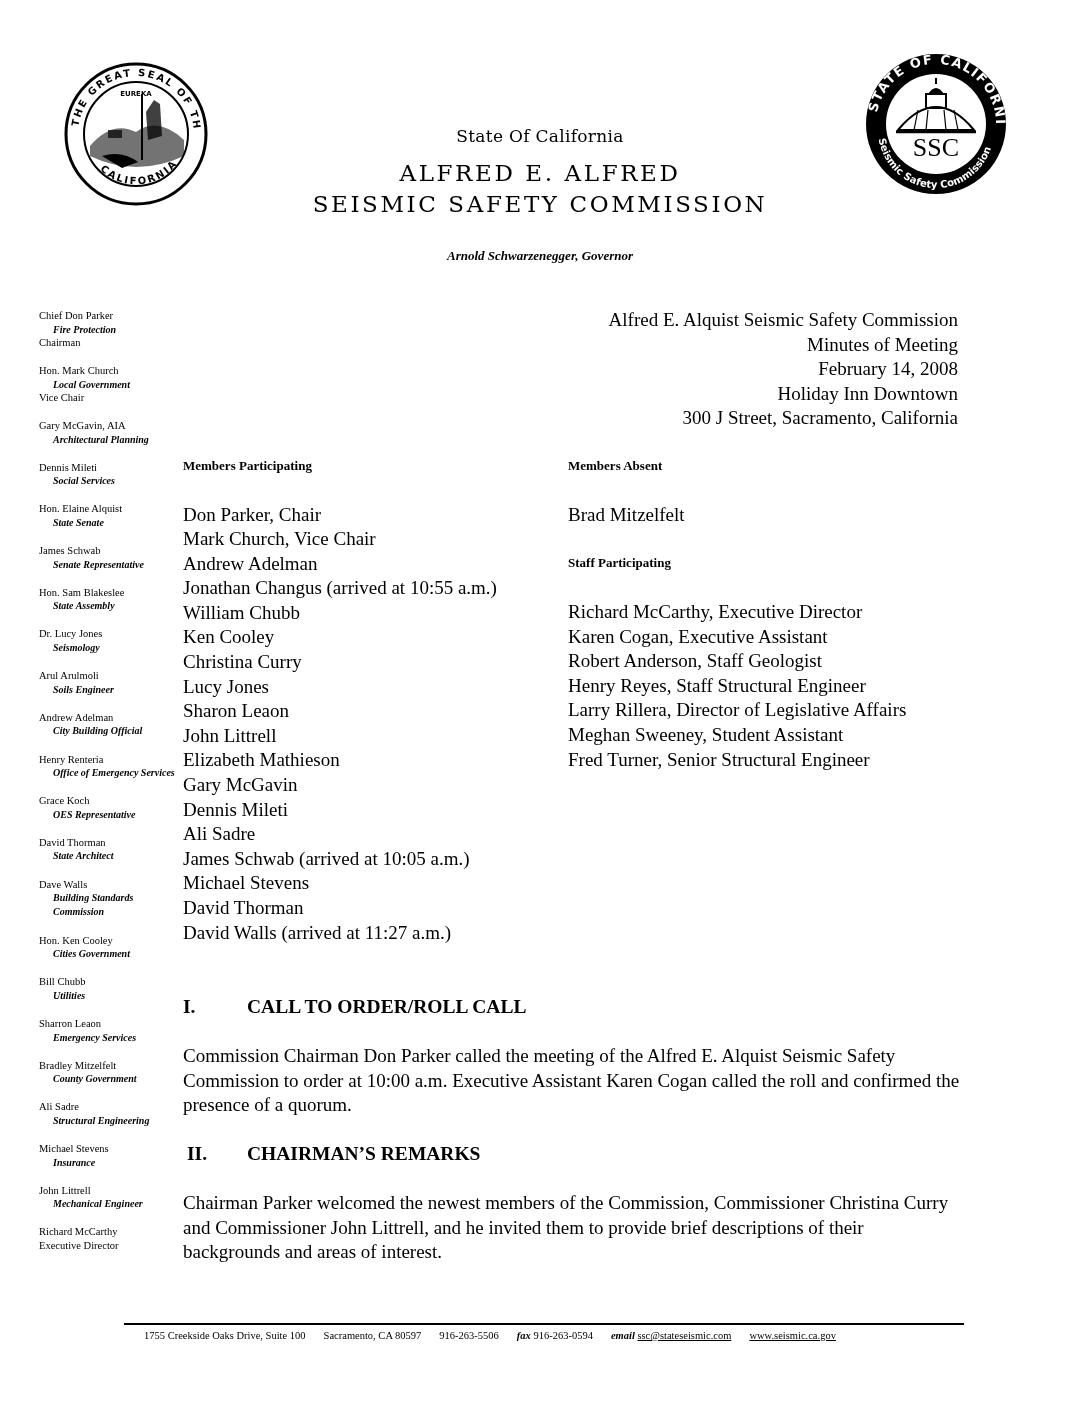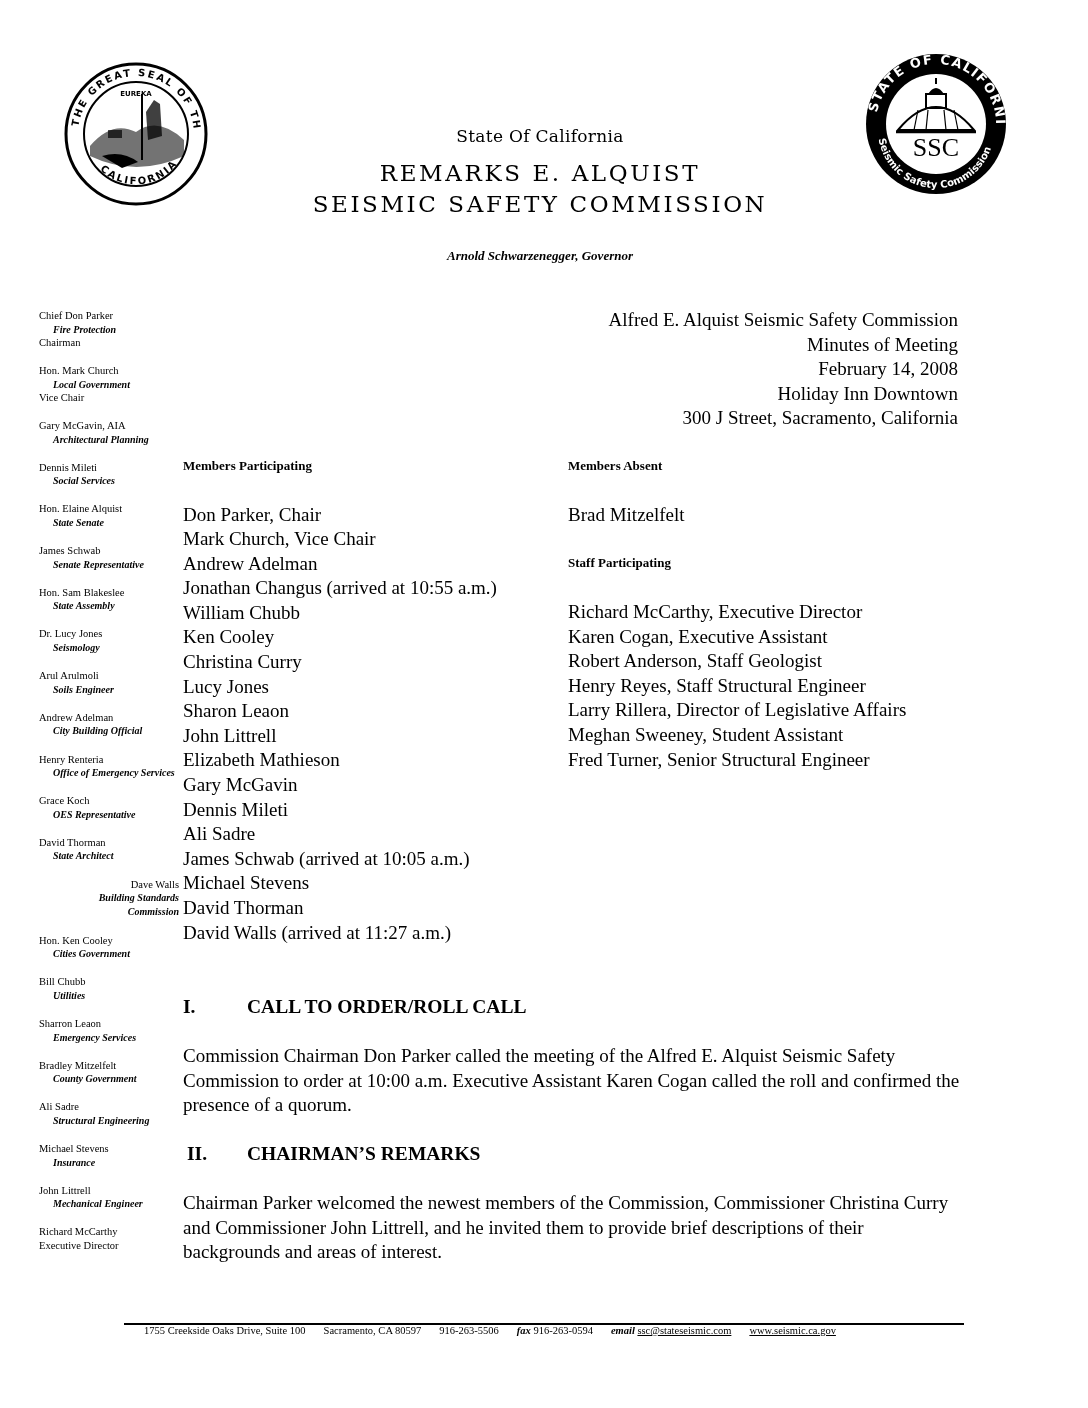--- a/index.html
+++ b/index.html
@@ -8,38 +8,38 @@
   .seal-left { position: absolute; left: 62px; top: 60px; width: 148px; height: 148px; }
   .seal-right { position: absolute; left: 862px; top: 50px; width: 148px; height: 148px; }
 
   .letterhead { position: absolute; left: 240px; width: 600px; top: 126px; text-align: center; }
   .lh-state { font-family: "DejaVu Serif", serif; font-size: 17px; letter-spacing: 0.3px; }
   .lh-name { font-family: "DejaVu Serif", serif; font-size: 23px; letter-spacing: 2.6px; line-height: 31px; margin-top: 12px; font-weight: normal; }
   .lh-gov { font-family: "Liberation Serif", serif; font-style: italic; font-weight: bold; font-size: 13px; margin-top: 28px; }
 
   .sidebar { position: absolute; left: 39px; top: 309px; width: 140px; font-family: "Liberation Serif", serif; font-size: 10.5px; line-height: 13.6px; }
   .sb-entry { height: 41.7px; }
-  .sb-entry.three { height: 56px; text-align: right; }
+  .sb-entry.three { height: 56px; }
   .sb-role { font-style: italic; font-weight: bold; font-size: 10px; margin-left: 14px; }
 
   .main { position: absolute; left: 183px; top: 308px; width: 780px; font-size: 19px; }
   .meeting-head { text-align: right; line-height: 24.5px; width: 780px; margin-left: -5px; }
   .cols { position: relative; margin-top: 23px; }
   .col-left { position: absolute; left: 0; top: 0; width: 380px; }
   .col-right { position: absolute; left: 385px; top: 0; width: 400px; }
   .col-head { font-weight: bold; font-size: 13px; line-height: 24px; }
   .list { line-height: 24.6px; }
   .gap { height: 25px; }
 
   .section { position: absolute; left: 183px; width: 780px; font-size: 19px; }
   .sec-title { font-weight: bold; font-size: 19.5px; display: flex; }
   .sec-num { width: 64px; }
   .sec-body { margin-top: 26px; line-height: 24.5px; }
 
-  .footer { position: absolute; left: 124px; top: 1323px; width: 840px; border-top: 2px solid #000; font-size: 10.5px; font-family: "Liberation Serif", serif; display: flex; gap: 18px; padding-left: 20px; box-sizing: border-box; white-space: nowrap; }
+  .footer { position: absolute; left: 124px; top: 1323px; width: 840px; border-top: 2px solid #000; padding-top: 5px; font-size: 10.5px; font-family: "Liberation Serif", serif; display: flex; gap: 18px; padding-left: 20px; box-sizing: border-box; white-space: nowrap; }
   .footer .it { font-style: italic; font-weight: bold; }
   .footer a { color: #000; text-decoration: underline; }
 </style>
 </head>
 <body>
 
 <div class="seal-left">
   <svg width="148" height="148" viewBox="0 0 148 148">
     <circle cx="74" cy="74" r="70" fill="none" stroke="#000" stroke-width="3"></circle>
     <circle cx="74" cy="74" r="52" fill="none" stroke="#000" stroke-width="2"></circle>
@@ -77,21 +77,21 @@
     <line x1="66" y1="60" x2="64" y2="80" stroke="#000" stroke-width="1.2"></line>
     <line x1="82" y1="60" x2="84" y2="80" stroke="#000" stroke-width="1.2"></line>
     <line x1="92" y1="60" x2="96" y2="80" stroke="#000" stroke-width="1.2"></line>
     <text x="74" y="106" text-anchor="middle" font-family="Liberation Serif, serif" font-size="26">SSC</text>
   </svg>
 </div>
 
 <div class="letterhead">
   <div class="lh-state">State Of California</div>
   <div class="lh-name">
-    <div>REMARKS E. ALQUIST</div>
+    <div>ALFRED E. ALFRED</div>
     <div>SEISMIC SAFETY COMMISSION</div>
   </div>
   <div class="lh-gov">Arnold Schwarzenegger, Governor</div>
 </div>
 
 <div class="sidebar">
   <div class="sb-entry" style="height:55px">
     <div>Chief Don Parker</div>
     <div class="sb-role">Fire Protection</div>
     <div>Chairman</div>

